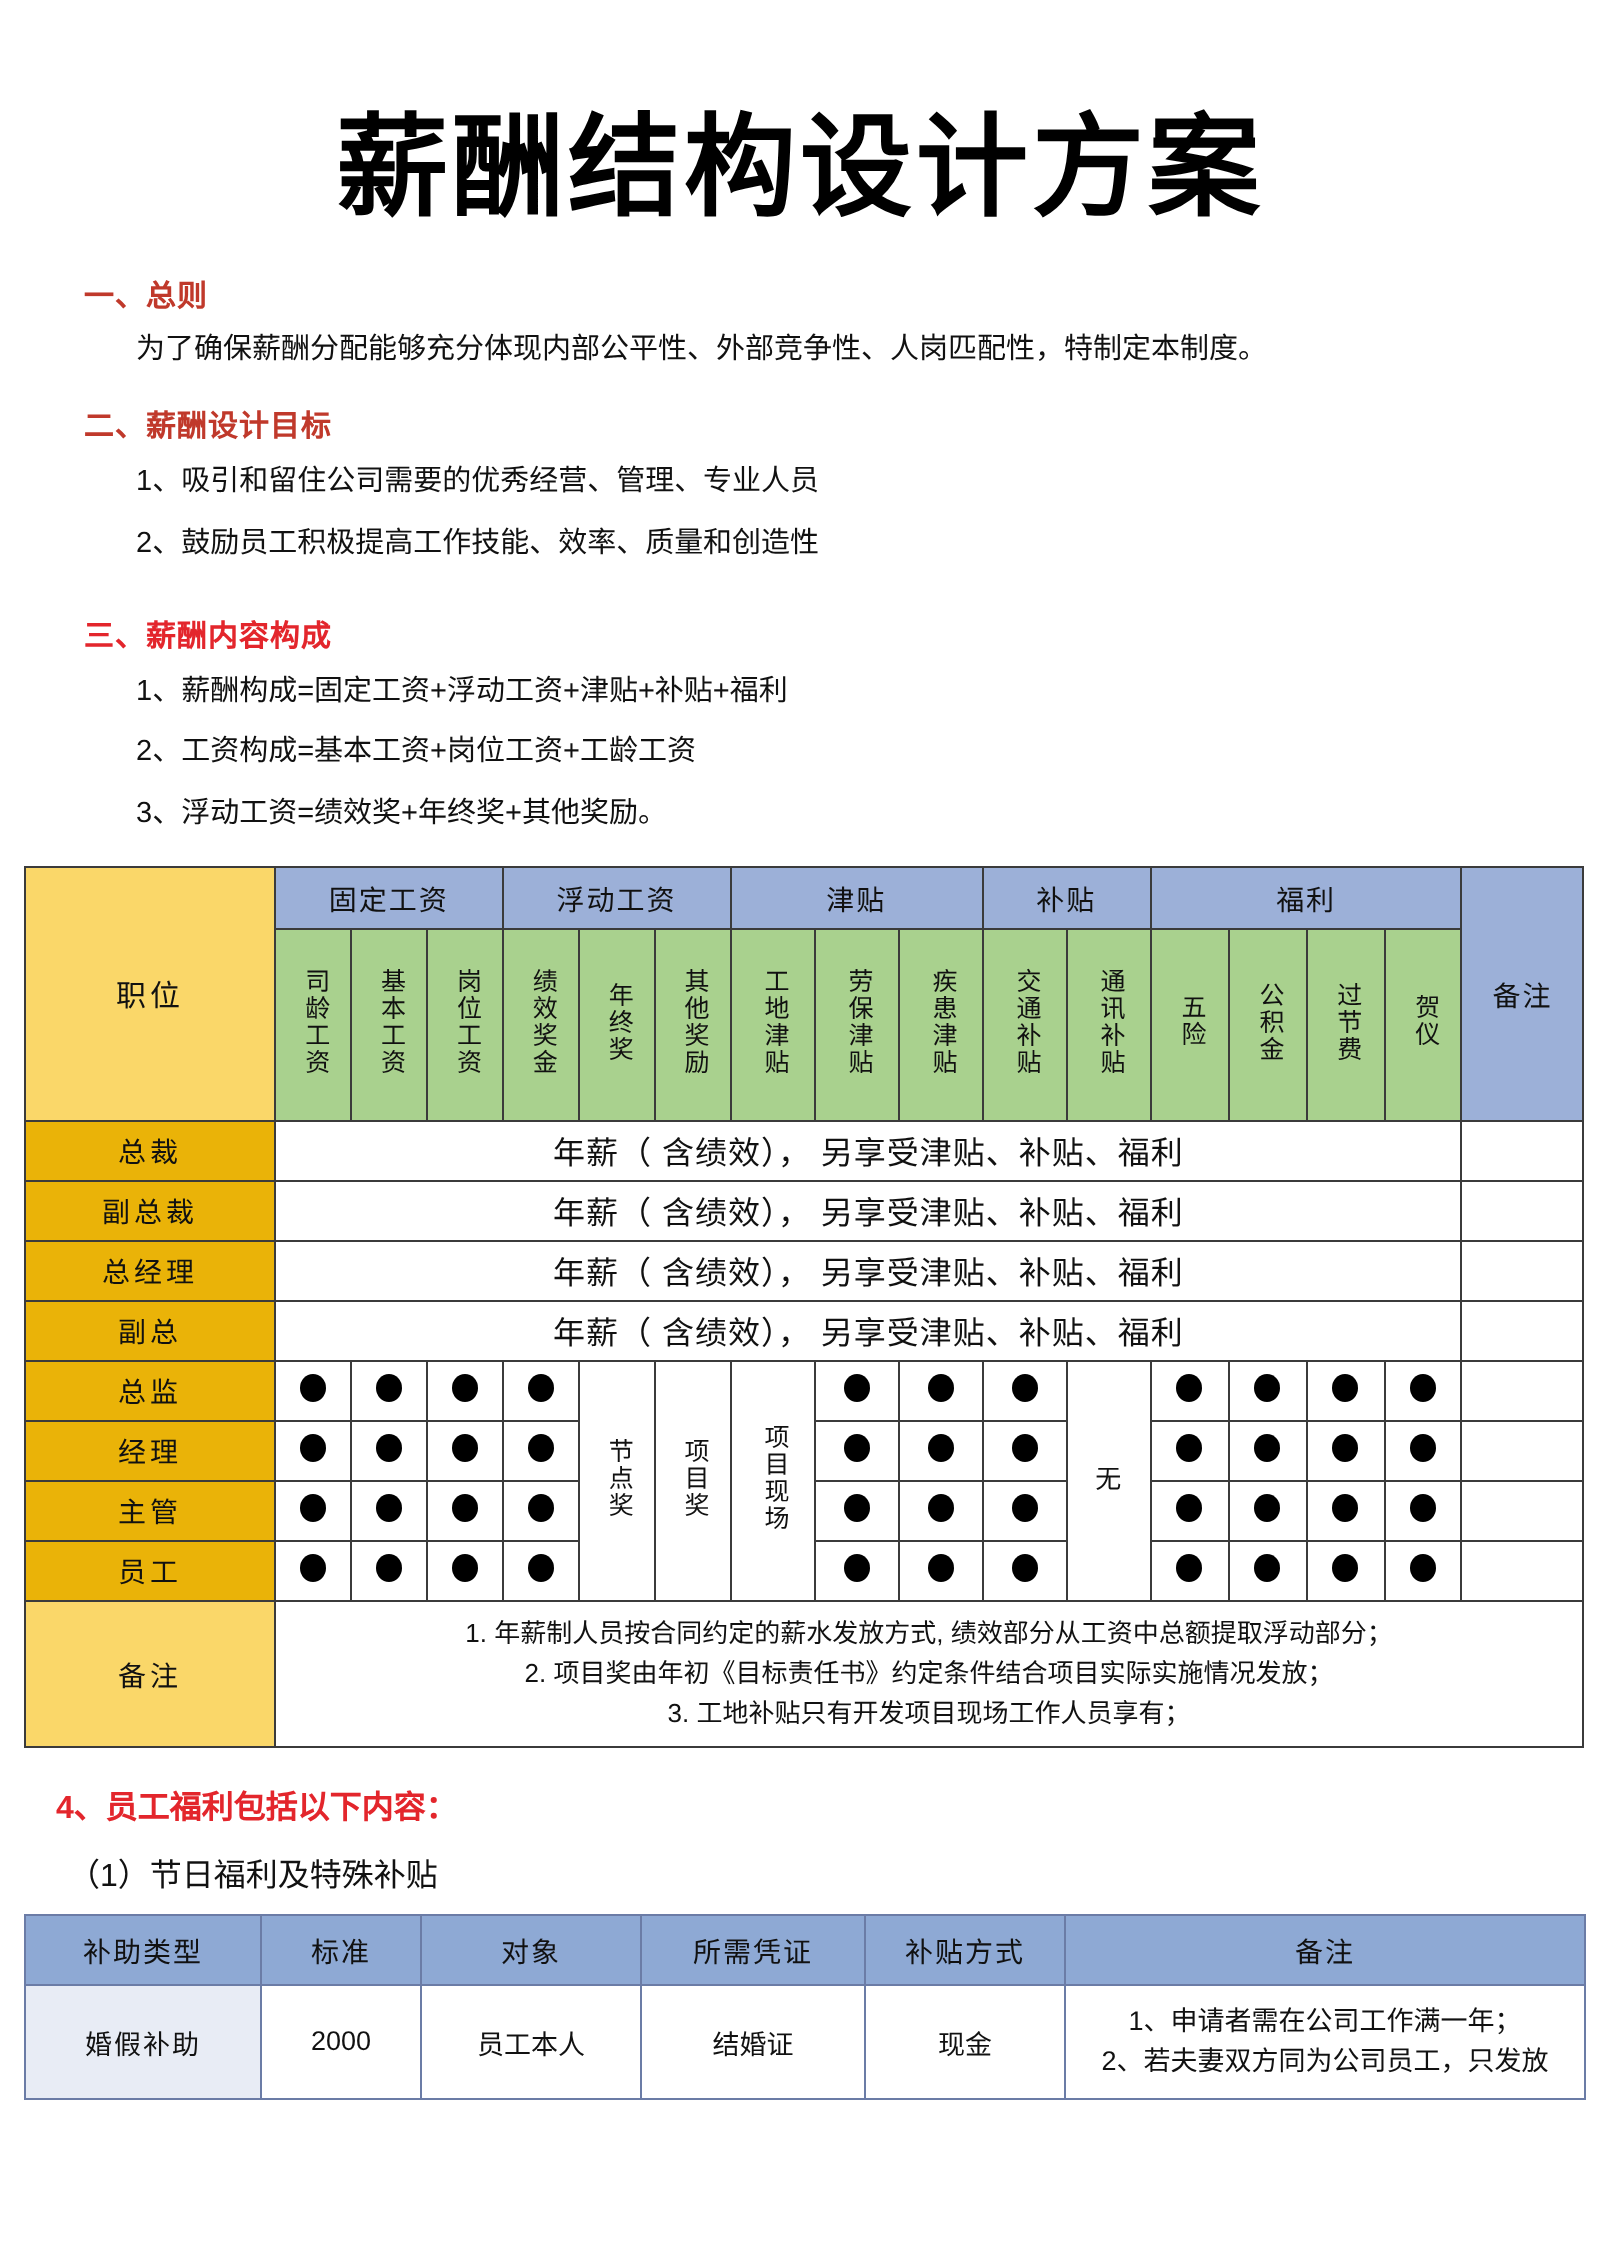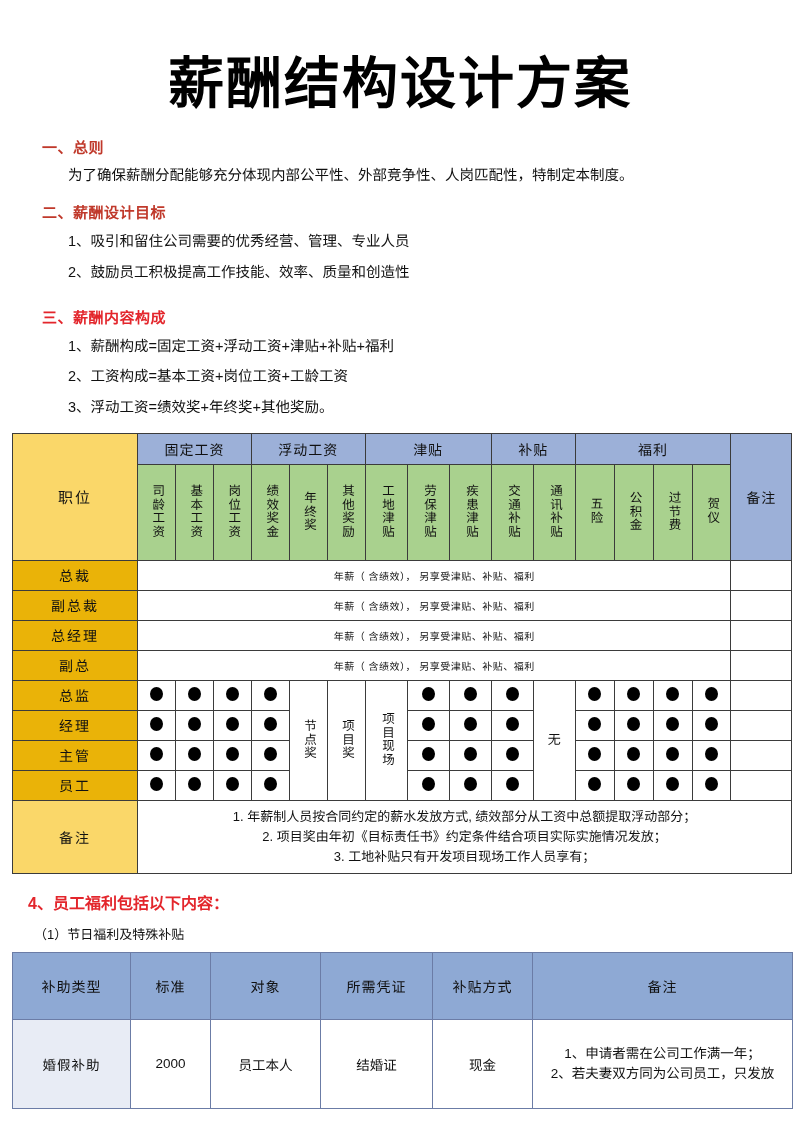--- a/index.html
+++ b/index.html
@@ -98,21 +98,21 @@
     background:#fad769;
     font-size:14px;
     letter-spacing:2px;
   }
   .rem-head{
     background:#9cb0d8;
     font-size:14px;
     letter-spacing:1px;
   }
   .annual{
-    font-size:10px;
+    font-size:16px;
     height:29px;
     letter-spacing:0.5px;
   }
   .dotcell{ height:29px; }
   .dot{
     display:inline-block;
     width:13px; height:14px;
     border-radius:50%;
     background:#000;
   }
@@ -131,38 +131,38 @@
   .notes-cell div{ white-space:nowrap; }
 
   
   .sub-num{
     color:#e3262c;
     font-weight:bold;
     font-size:16px;
     margin:16px 0 10px 28px;
   }
   .sub-item{
-    font-size:13px;
+    font-size:16px;
     margin:6px 0 9px 34px;
     color:#111;
   }
 
   
   .tbl-ben{
     border-collapse:collapse;
     width:780px;
     margin:6px 0 0 12px;
     table-layout:fixed;
     font-size:13.5px;
   }
   .tbl-ben td,.tbl-ben th{
     border:1px solid #6b7ca6;
     text-align:center;
     vertical-align:middle;
-    padding:16px;
+    padding:0;
     font-weight:normal;
     color:#111;
   }
   .tbl-ben thead td{
     background:#8ea9d4;
     height:34px;
     font-size:14px;
     letter-spacing:1px;
   }
   .tbl-ben tbody td{ height:56px; background:#ffffff; }

